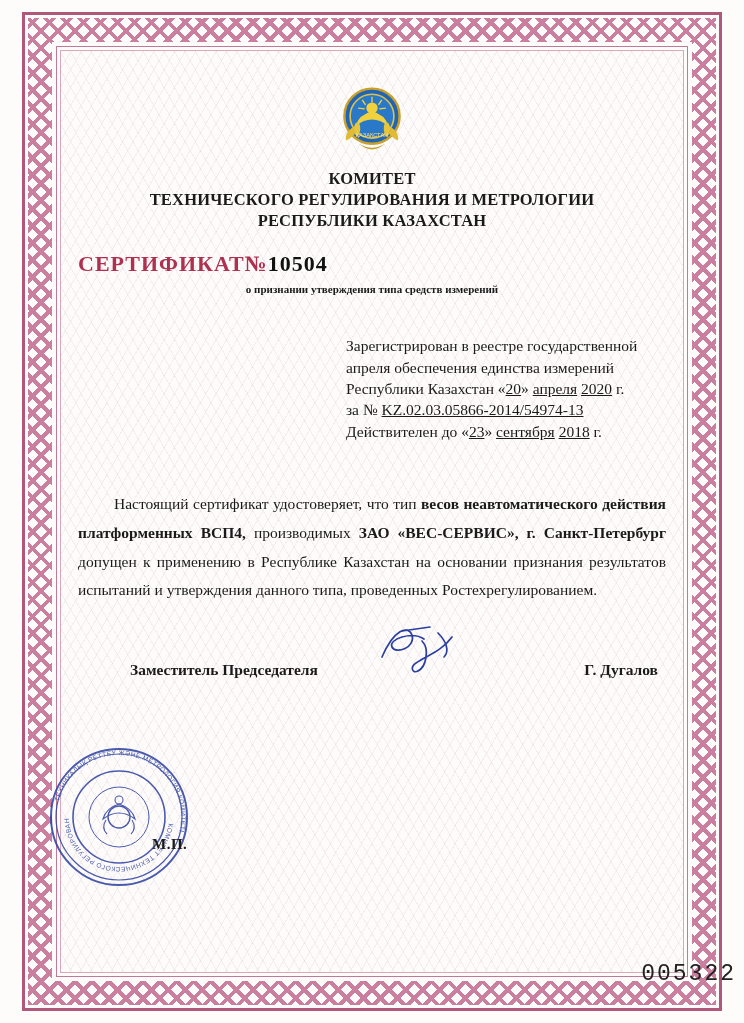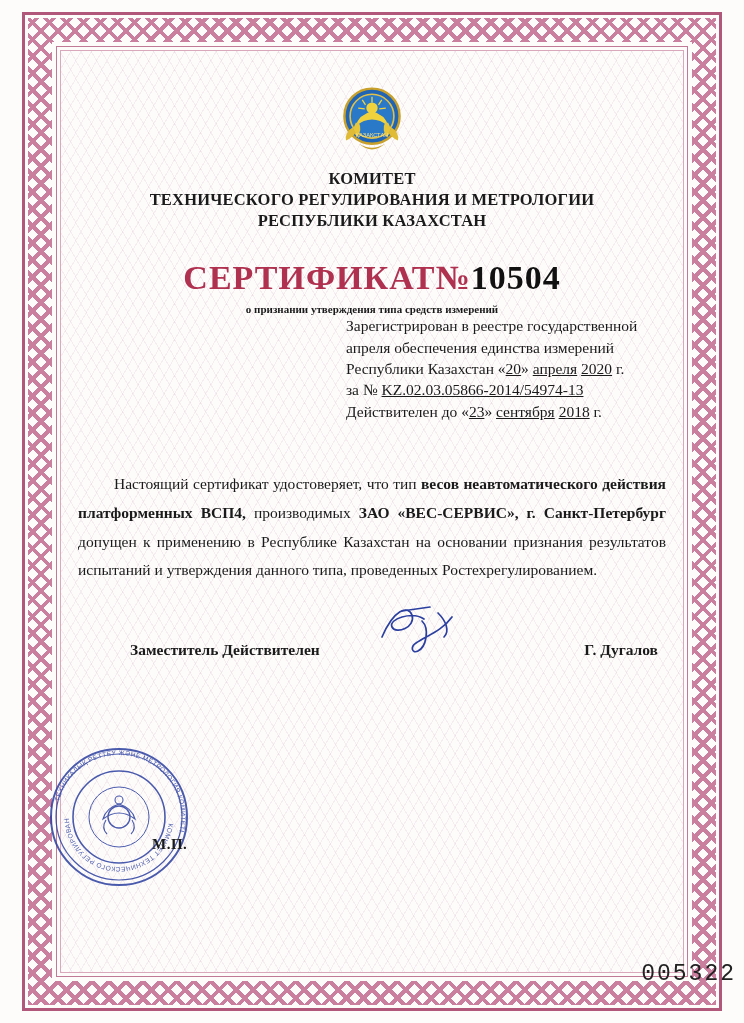--- a/index.html
+++ b/index.html
@@ -104,38 +104,38 @@
     text-align: center;
     font-weight: bold;
     font-size: 16.5px;
     line-height: 1.28;
     letter-spacing: .2px;
     margin: 4px 0 0;
   }
   .org-lines div { white-space: nowrap; }
 
   .cert-title {
-    text-align: center;
-    margin-top: 28px;
-    font-weight: bold;
-    font-size: 34px;
+    margin-top: 20px;
+    font-weight: bold;
+    font-size: 22px;
     letter-spacing: 1px;
   }
   .cert-title .word { color: #b03050; }
   .cert-title .no { color: #b03050; }
   .cert-title .num { color: #111; }
 
   .cert-sub {
     text-align: center;
     font-weight: bold;
     font-size: 11px;
     margin-top: 6px;
   }
 
   .reg-block {
+    margin-top: 40px;
     margin-left: 268px;
     font-size: 15.5px;
     line-height: 1.38;
   }
   .u { text-decoration: underline; }
 
   .body-text {
     margin-top: 48px;
     font-size: 15.5px;
     line-height: 1.85;
@@ -248,21 +248,21 @@
       <div>
         <span>Действителен до «</span><span class="u">23</span><span>» </span><span class="u">сентября</span><span> </span><span class="u">2018</span><span> г.</span>
       </div>
     </div>
 
     <div class="body-text">
       <span>Настоящий сертификат удостоверяет, что тип </span><b>весов неавтоматического действия платформенных ВСП4,</b><span> производимых </span><b>ЗАО «ВЕС-СЕРВИС», г. Санкт-Петербург</b><span> допущен к применению в Республике Казахстан на основании признания результатов испытаний и утверждения данного типа, проведенных Ростехрегулированием.</span>
     </div>
 
     <div class="sign-row">
-      <div class="sign-left">Заместитель Действителен</div>
+      <div class="sign-left">Заместитель Председателя</div>
 
       <svg class="signature" viewBox="0 0 110 56">
         <g fill="none" stroke="#2b3fa0" stroke-width="1.7" stroke-linecap="round">
           <path d="M14 36 C26 8, 40 4, 44 14 C48 26, 28 34, 24 26 C20 18, 44 10, 56 18"></path>
           <path d="M34 10 L62 6"></path>
           <path d="M54 20 C62 28, 58 46, 50 50 C44 53, 42 46, 48 42 C58 35, 74 30, 84 16"></path>
           <path d="M70 12 C78 20, 82 30, 76 36"></path>
         </g>
       </svg>
 

